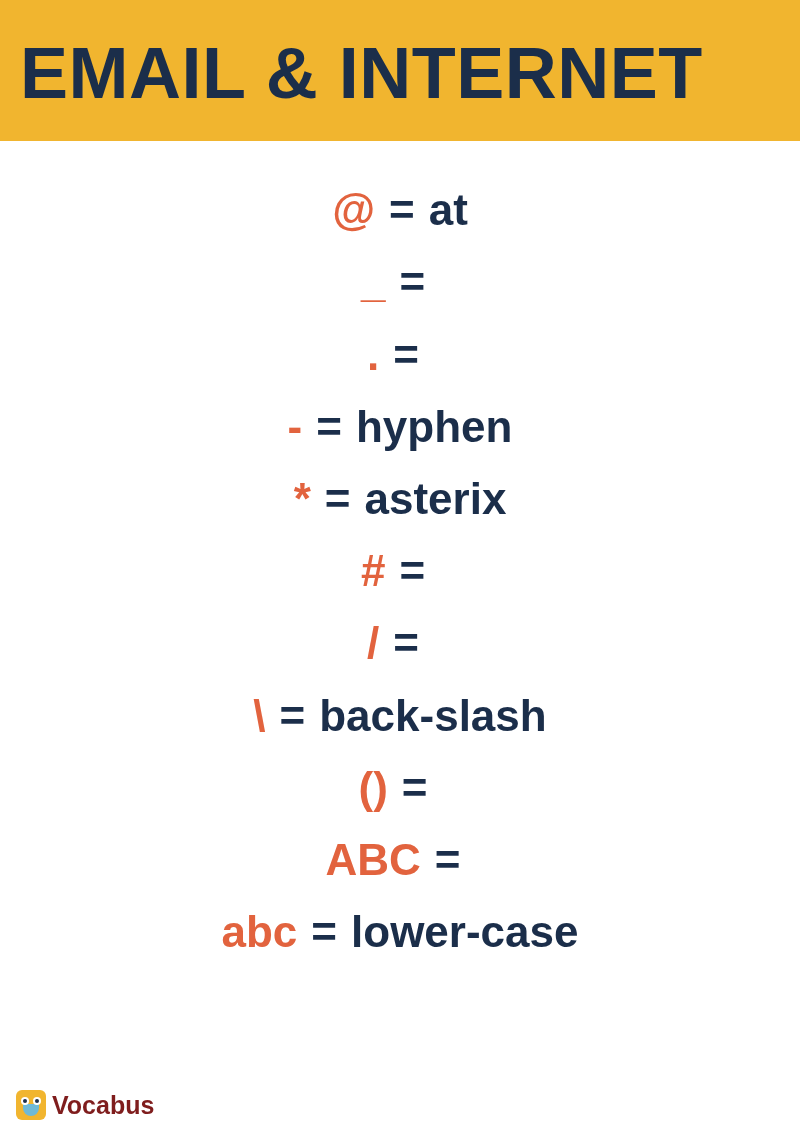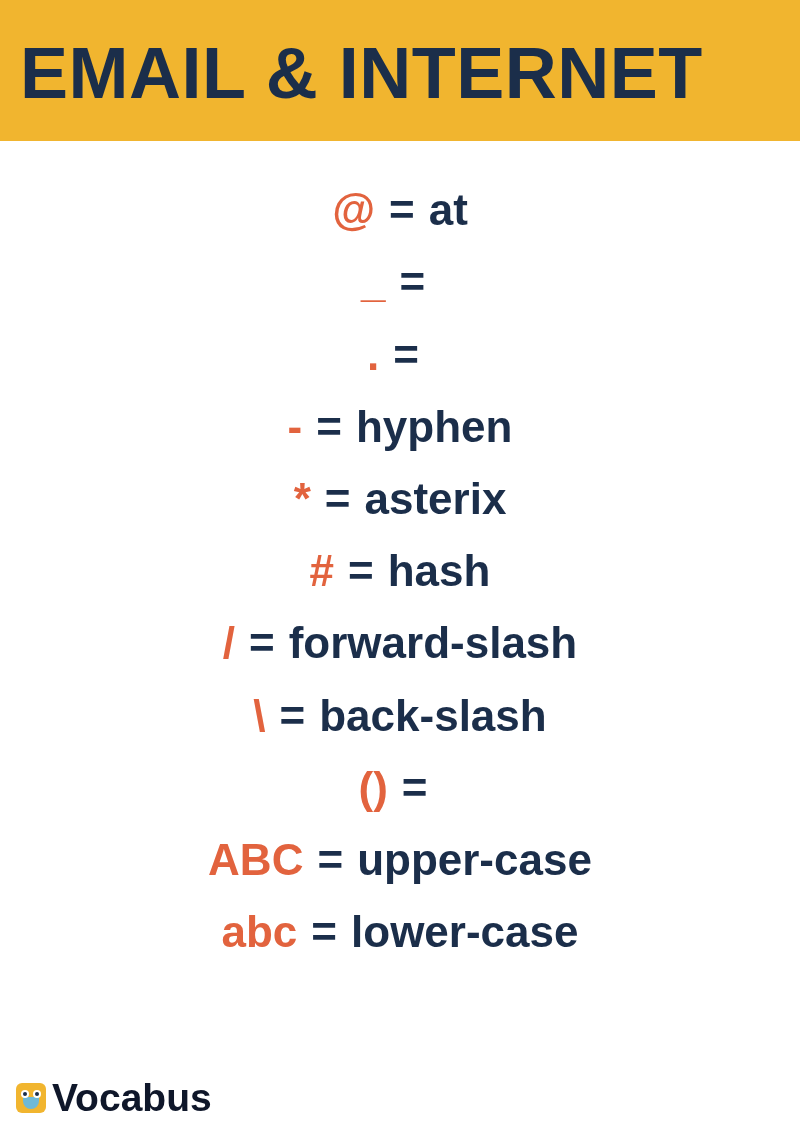--- a/index.html
+++ b/index.html
@@ -100,22 +100,22 @@
   .owl-body {
     position: absolute;
     bottom: 0;
     left: 3px;
     width: 16px;
     height: 12px;
     background: #6fb9d6;
     border-radius: 0 0 8px 8px;
   }
   .footer-text {
-    color: #0f172a;
-    font-size: 39px;
+    color: #7f1d1d;
+    font-size: 25px;
     font-weight: 600;
     text-align: right;
   }
 </style>
 </head>
 <body>
 
 <div class="header">
   <h1>
     <span>EMAIL &amp; INTERNET</span><br>
@@ -148,44 +148,41 @@
 
   <div class="row">
     <span class="symbol">*</span>
     <span class="eq">=</span>
     <span class="word">asterix</span>
   </div>
 
   <div class="row">
     <span class="symbol">#</span>
     <span class="eq">=</span>
-    <span class="word">hash</span>
   </div>
 
   <div class="row">
     <span class="symbol">/</span>
     <span class="eq">=</span>
-    <span class="word">forward-slash</span>
   </div>
 
   <div class="row">
     <span class="symbol">\</span>
     <span class="eq">=</span>
     <span class="word">back-slash</span>
   </div>
 
   <div class="row">
     <span class="symbol">()</span>
     <span class="eq">=</span>
   </div>
 
   <div class="row">
     <span class="symbol">ABC</span>
     <span class="eq">=</span>
-    <span class="word">upper-case</span>
   </div>
 
   <div class="row">
     <span class="symbol">abc</span>
     <span class="eq">=</span>
     <span class="word">lower-case</span>
   </div>
 
 </div>
 

